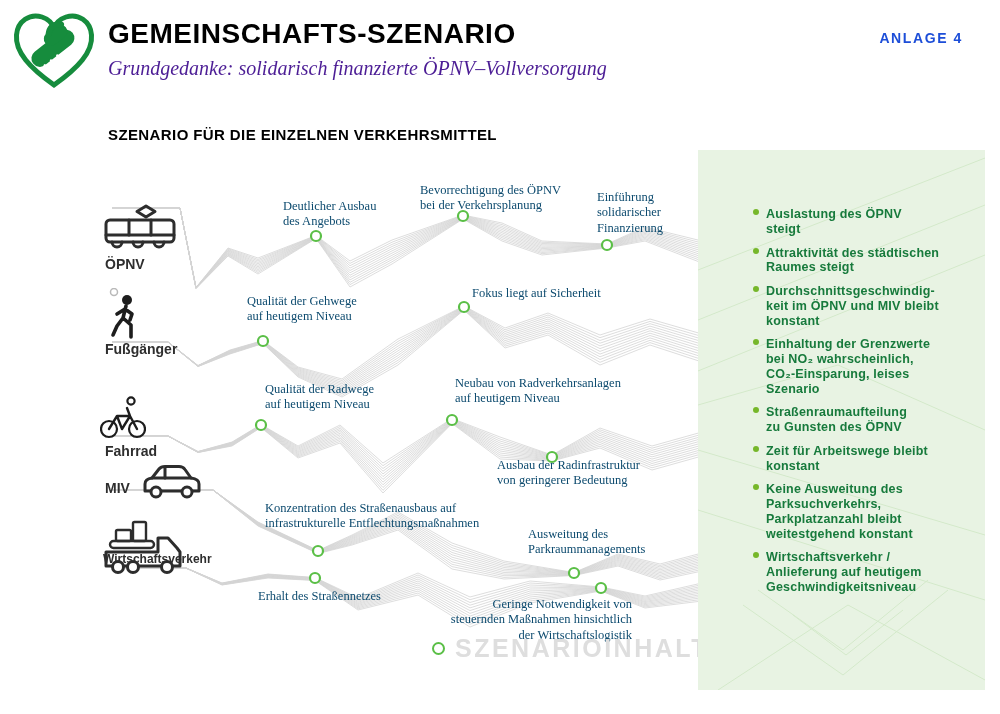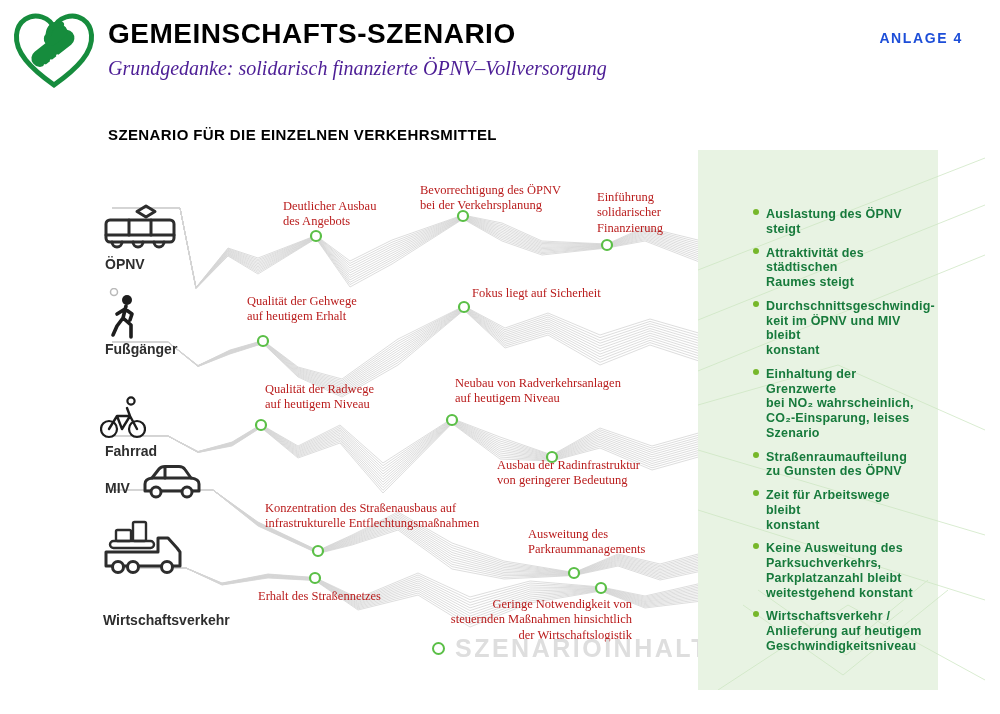--- a/index.html
+++ b/index.html
@@ -13,37 +13,37 @@
   .subtitle{position:absolute;left:108px;top:57px;font-size:20px;font-style:italic;
             color:#4c1d95;font-family:"Liberation Serif","DejaVu Serif",serif;}
   .annex{position:absolute;right:37px;top:30px;font-size:14px;font-weight:bold;
          letter-spacing:1.6px;color:#1d4ed8;}
   .section-heading{position:absolute;left:108px;top:126px;font-size:15px;font-weight:bold;
                    letter-spacing:.4px;color:#000000;}
 
   
   #lines-layer{position:absolute;left:0;top:0;width:1000px;height:714px;pointer-events:none;}
   .annotation{position:absolute;font-family:"Liberation Serif","DejaVu Serif",serif;
-              font-size:12.5px;line-height:1.22;color:#b91c1c;white-space:pre-line;}
+              font-size:12.5px;line-height:1.22;color:#0c4a6e;white-space:pre-line;}
   .mode-row{position:absolute;}
   .mode-label{position:absolute;font-size:14px;font-weight:bold;color:#2e2e2e;white-space:nowrap;}
   .mode-icon{position:absolute;}
   .mode-icon svg{display:block;}
   .ico{stroke:#2d2d2d;stroke-width:3;fill:none;stroke-linecap:round;stroke-linejoin:round;}
 
   
   .legend-item{position:absolute;display:flex;align-items:center;gap:10px;}
   .legend-word{font-size:25px;font-weight:bold;letter-spacing:2.5px;}
   .open-dot{width:9px;height:9px;border-radius:50%;border:2.5px solid #5abf46;background:#fff;}
   .filled-dot{width:9px;height:9px;border-radius:50%;background:#6cc04e;}
   #legend-content .legend-word{color:#dedede;}
   #legend-folgen .legend-word{color:#cbe3bd;}
 
   
-  .panel{position:absolute;left:698px;top:150px;width:240px;height:540px;background:#e8f3e3;}
+  .panel{position:absolute;left:698px;top:150px;width:287px;height:540px;background:#e8f3e3;}
   .panel-deco{position:absolute;left:0;top:0;}
   .folgen-list{position:relative;margin:0;padding:57px 14px 0 55px;list-style:none;}
   .folgen-item{position:relative;margin:0 0 9px 0;font-size:12.5px;font-weight:bold;
                line-height:1.18;letter-spacing:.2px;color:#177a3c;white-space:pre-line;
                padding-left:13px;}
   .folgen-item .dot{position:absolute;left:0;top:2px;width:6px;height:6px;border-radius:50%;
                     background:#76b72a;}
 </style>
 </head>
 <body>
@@ -196,33 +196,33 @@
       <svg width="92" height="62" viewBox="0 0 92 62">
         <rect class="ico" x="16" y="12" width="15" height="11" rx="1.5" style="stroke-width:2.4"></rect>
         <rect class="ico" x="33" y="4" width="13" height="19" rx="1.5" style="stroke-width:2.4"></rect>
         <rect class="ico" x="10" y="23" width="44" height="7" rx="3.5" style="stroke-width:2.4"></rect>
         <path class="ico" d="M6 34 L58 34 L58 20 L68 20 L77 30 L80 34 L80 48 L6 48 Z"></path>
         <circle cx="18" cy="49" r="5.5" fill="#fff" stroke="#2d2d2d" stroke-width="3"></circle>
         <circle cx="33" cy="49" r="5.5" fill="#fff" stroke="#2d2d2d" stroke-width="3"></circle>
         <circle cx="67" cy="49" r="5.5" fill="#fff" stroke="#2d2d2d" stroke-width="3"></circle>
       </svg>
     </div>
-    <div class="mode-label" style="left:103px;top:612px;font-size:14px">Wirtschaftsverkehr</div>
+    <div class="mode-label" style="left:103px;top:552px;font-size:12px">Wirtschaftsverkehr</div>
   </div>
 
   <div id="annotations">
       <div class="annotation" style="left: 283px; top: 199px;">Deutlicher Ausbau
 des Angebots</div>
       <div class="annotation" style="left: 420px; top: 183px;">Bevorrechtigung des ÖPNV
 bei der Verkehrsplanung</div>
       <div class="annotation" style="left: 597px; top: 190px;">Einführung
 solidarischer
 Finanzierung</div>
       <div class="annotation" style="left: 247px; top: 294px;">Qualität der Gehwege
-auf heutigem Erhalt</div>
+auf heutigem Niveau</div>
       <div class="annotation" style="left: 472px; top: 286px;">Fokus liegt auf Sicherheit</div>
       <div class="annotation" style="left: 265px; top: 382px;">Qualität der Radwege
 auf heutigem Niveau</div>
       <div class="annotation" style="left: 455px; top: 376px;">Neubau von Radverkehrsanlagen
 auf heutigem Niveau</div>
       <div class="annotation" style="left: 497px; top: 458px;">Ausbau der Radinfrastruktur
 von geringerer Bedeutung</div>
       <div class="annotation" style="left: 265px; top: 501px;">Konzentration des Straßenausbaus auf
 infrastrukturelle Entflechtungsmaßnahmen</div>
       <div class="annotation" style="left: 528px; top: 527px;">Ausweitung des

